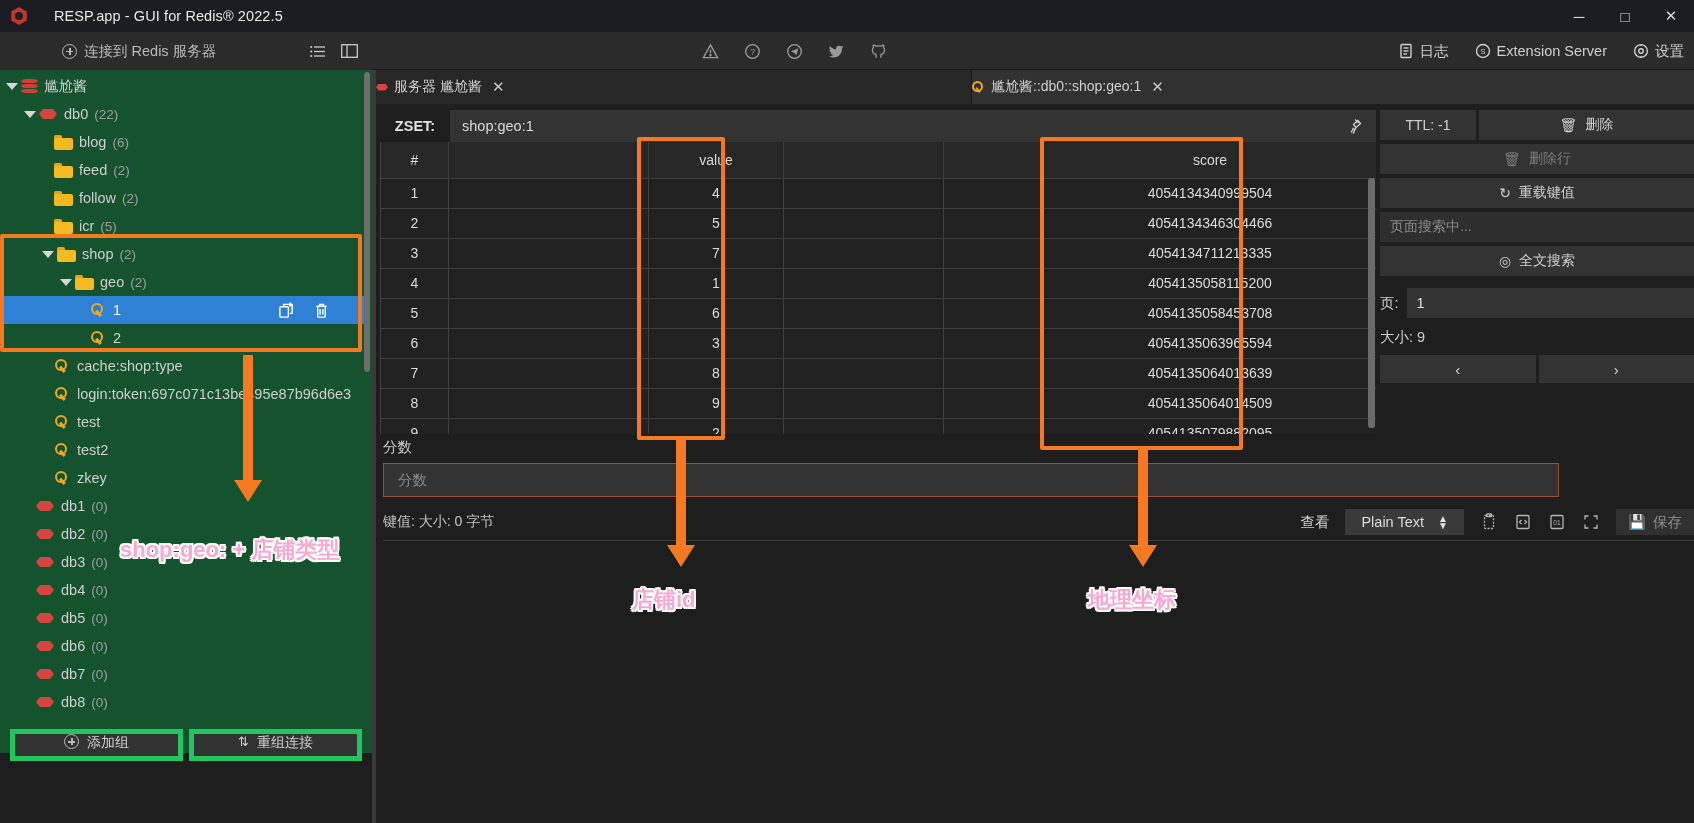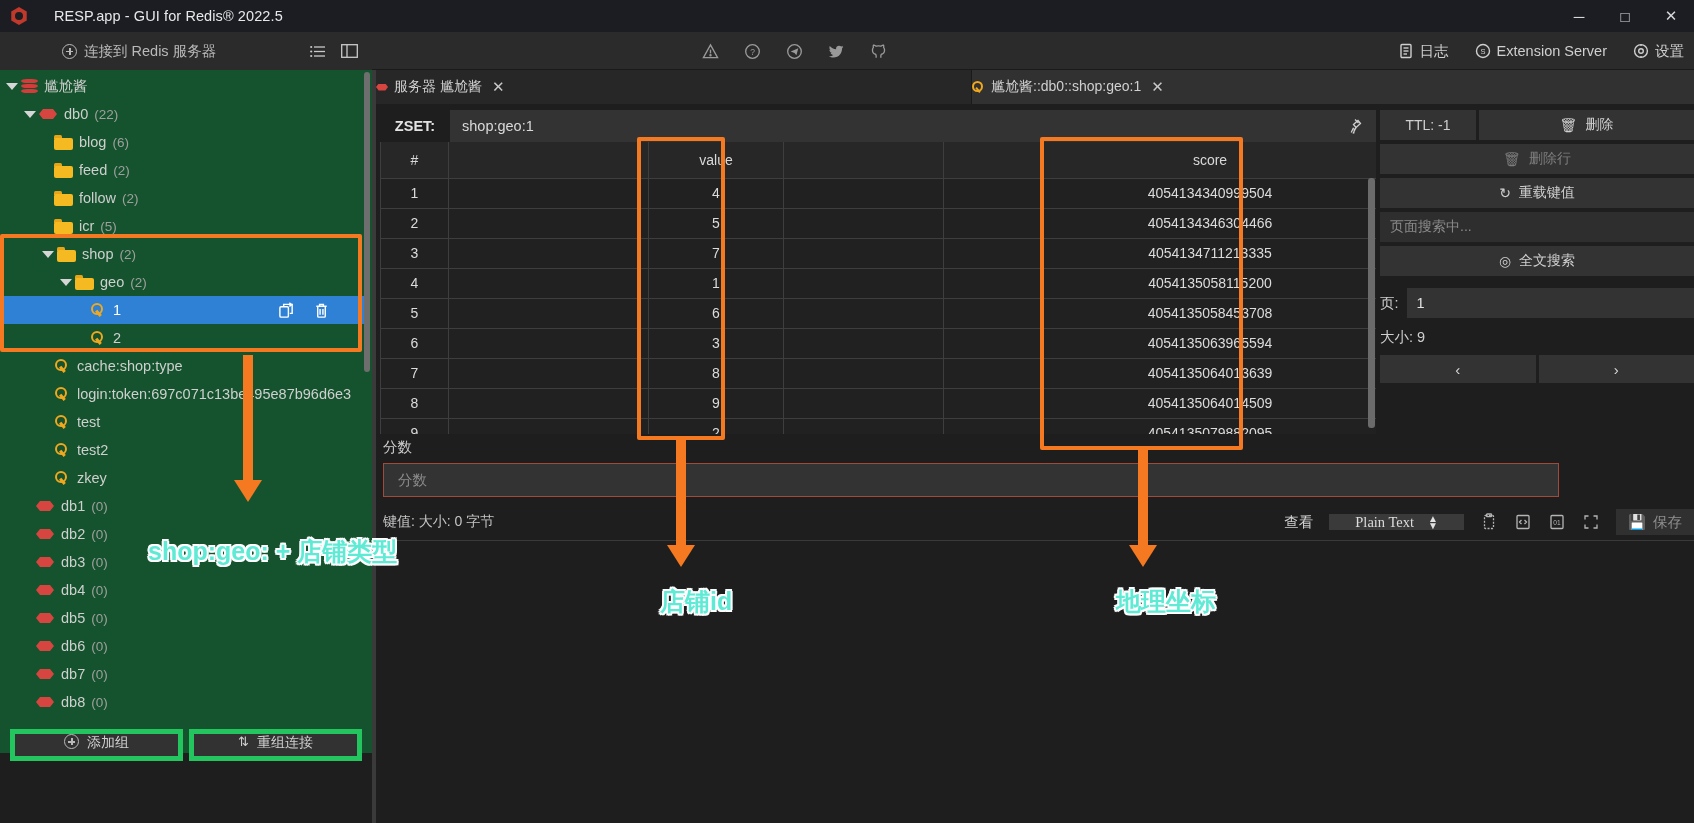--- a/index.html
+++ b/index.html
@@ -170,40 +170,40 @@
   .scorelabel { position:absolute; left:383px; top:438px; font-size:14.5px; color:#cfcfcf; }
   .scoreinput { position:absolute; left:383px; top:463px; width:1176px; height:34px;
                 background:#333333; border:1px solid #a04a3a; color:#8c8c8c;
                 display:flex; align-items:center; padding-left:14px; font-size:14.5px; }
 
   
   .statusrow { position:absolute; left:383px; top:508px; width:1311px; height:28px; display:flex; align-items:center; }
   .statusleft { font-size:14px; color:#c5c5c5; }
   .statusright { margin-left:auto; display:flex; align-items:center; gap:16px; }
   .viewlab { font-size:14.5px; color:#cfcfcf; }
-  .selwrap { height:16px; background:#3a3a3a; display:flex; align-items:center; gap:14px;
-             padding:0 26px; color:#dcdcdc; font-size:14.5px;font-family:Liberation Serif, serif; }
+  .selwrap { height:26px; background:#3a3a3a; display:flex; align-items:center; gap:14px;
+             padding:0 16px; color:#dcdcdc; font-size:14.5px; }
   .updown { display:flex; flex-direction:column; line-height:7px; font-size:10px; color:#e2e2e2; }
   .sicon { width:18px; height:18px; }
   .sicon svg { width:18px; height:18px; fill:none; stroke:#b5b5b5; stroke-width:1.3px; }
   .savebtn { display:flex; align-items:center; gap:7px; height:26px; padding:0 12px;
              background:#303030; color:#8f8f8f; font-size:14.5px; }
   .bottomline { position:absolute; left:383px; top:540px; width:1311px; height:1px; background:#3a3a3a; }
   .bottomarea { position:absolute; left:376px; top:541px; width:1318px; height:282px; background:#1e1e1e; }
 
   
   .anno { position:absolute; pointer-events:none; }
   .box { border:4px solid #f47920; border-radius:2px; }
   .arrow-line { background:#f47920; }
   .tri { width:0; height:0; border-left:14px solid transparent; border-right:14px solid transparent;
          border-top:22px solid #f47920; }
-  .anno-text { font-weight:bold; color:#5eead4; font-size:25px;
+  .anno-text { font-weight:bold; color:#f9a8d4; font-size:22px;
                text-shadow: -1.6px -1.6px 0 #fff, 1.6px -1.6px 0 #fff, -1.6px 1.6px 0 #fff,
                             1.6px 1.6px 0 #fff, 0 2px 0 #fff, 0 -2px 0 #fff, 2px 0 0 #fff, -2px 0 0 #fff;
-               white-space:nowrap;margin-left:28px; }
+               white-space:nowrap; }
 </style>
 </head>
 <body>
 
 <div id="app">
 
   <div class="titlebar">
     <div class="tb-logo">
       <div class="hex"></div>
         <div class="hex-in"></div>

